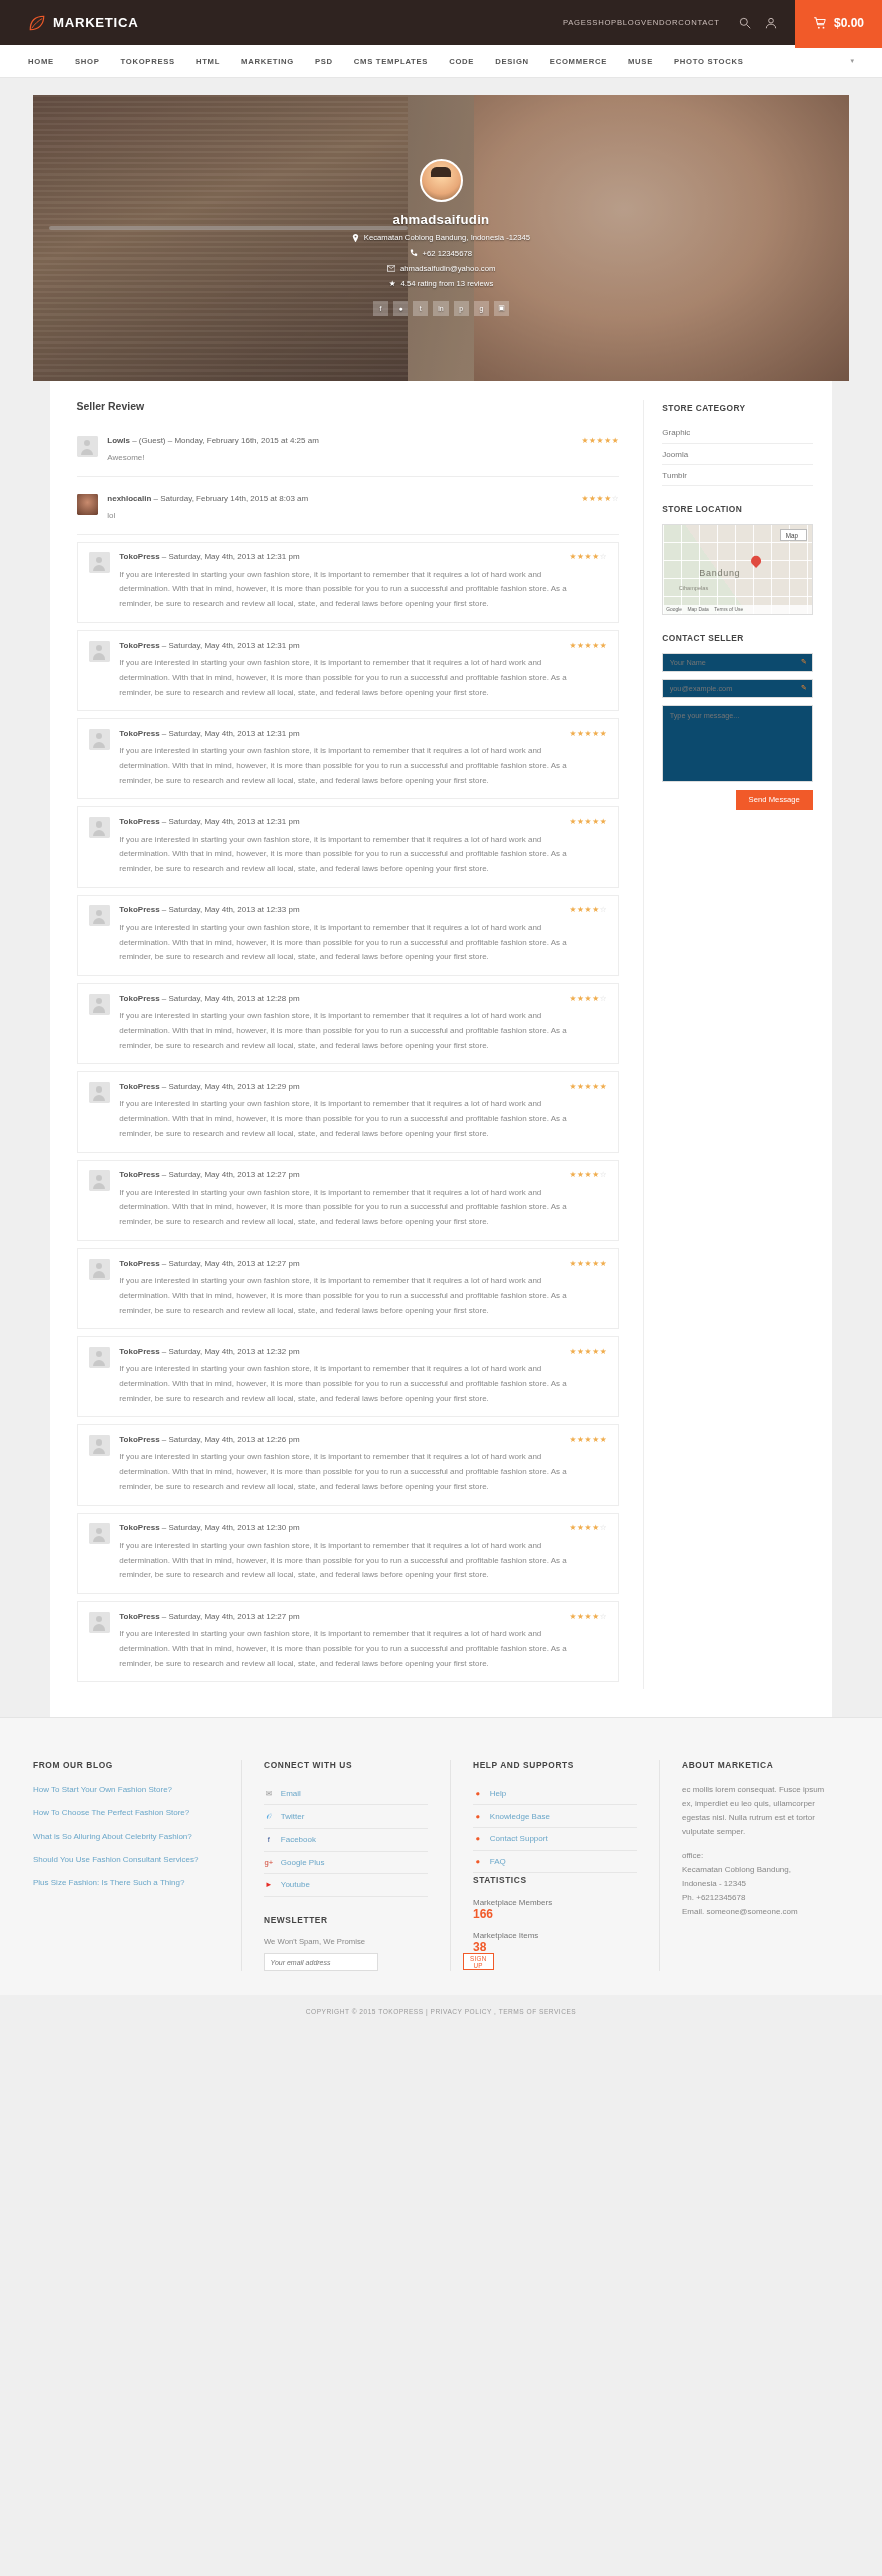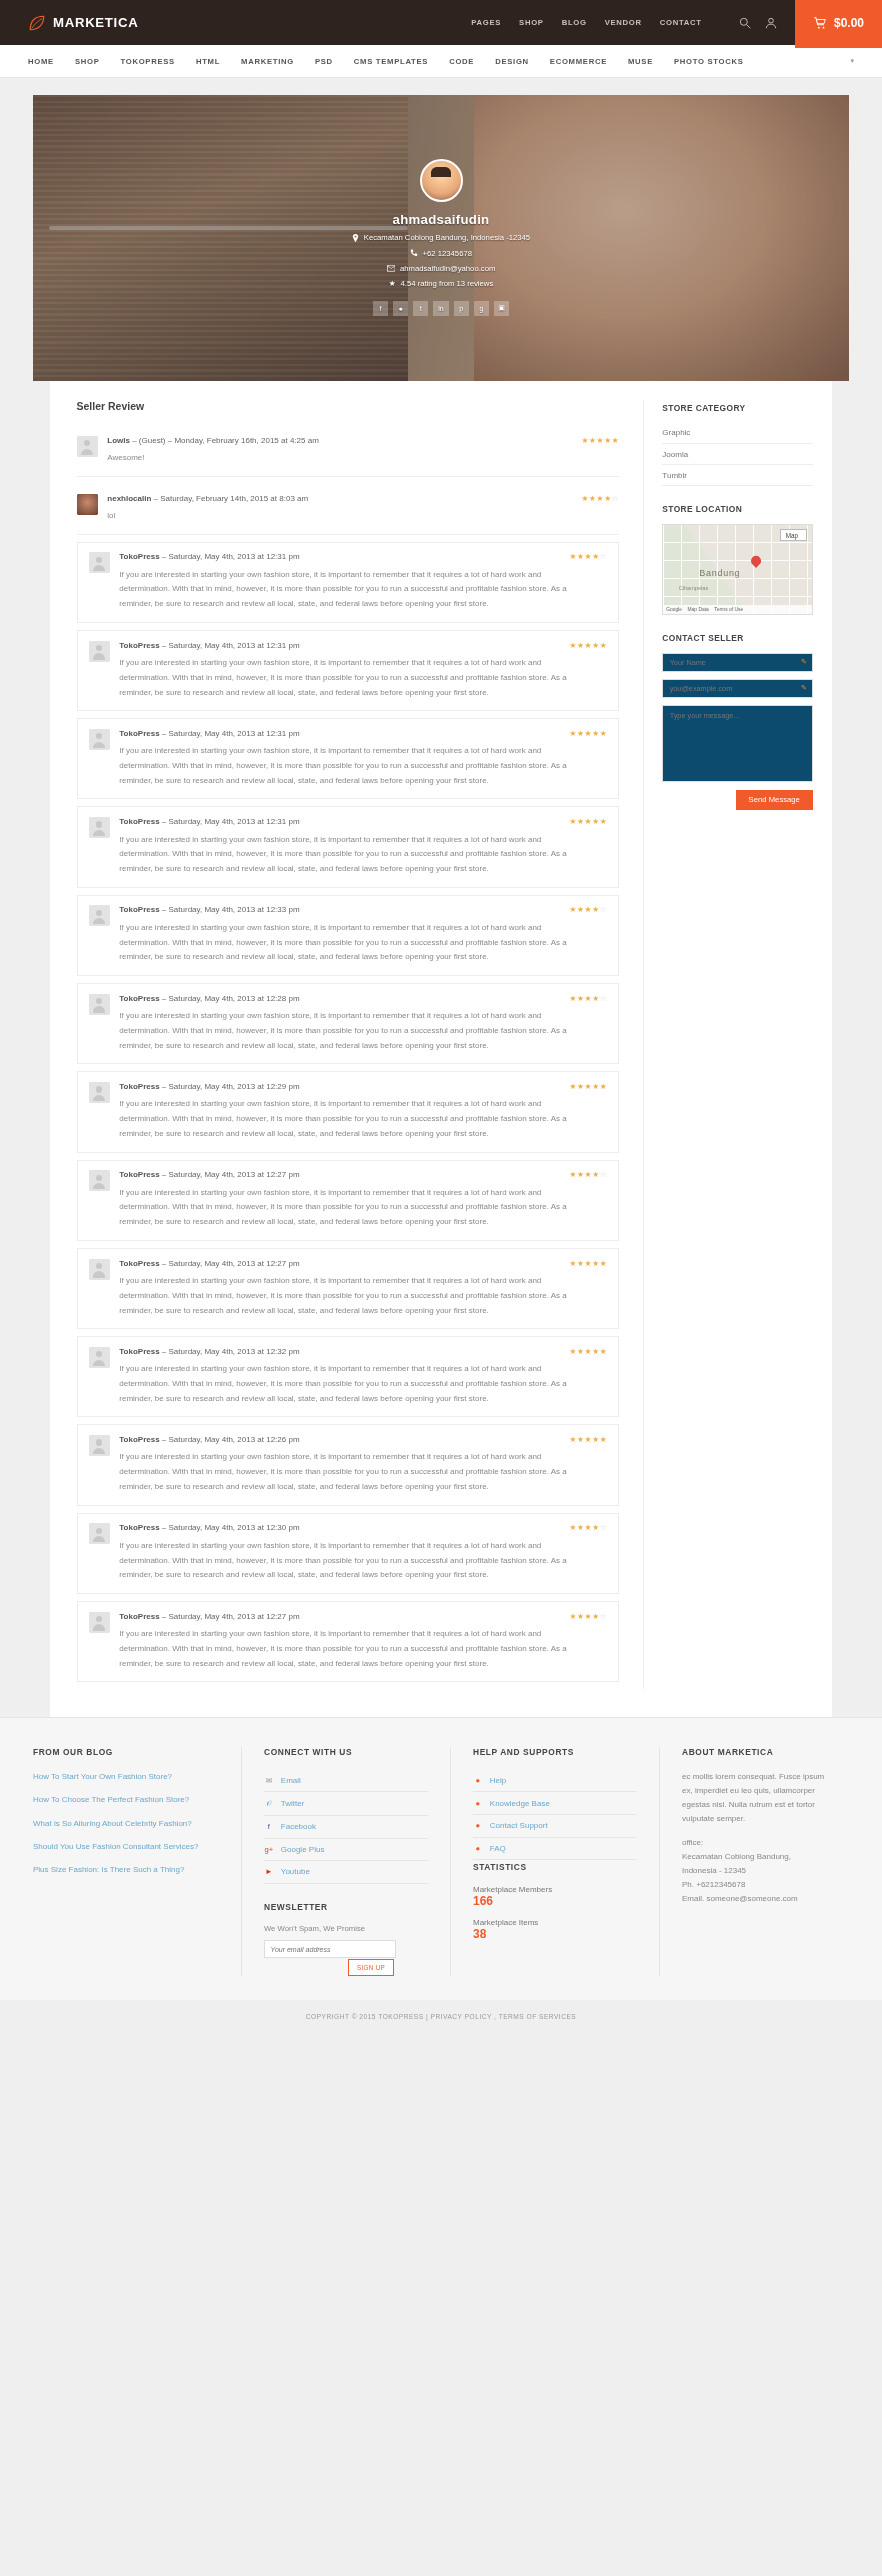--- a/index.html
+++ b/index.html
@@ -11,21 +11,21 @@
     color:#555;
     font-size:9px;
   }
   .page { width:882px; margin:0 auto; background:#efefef; }
 
   
   .topbar { background:#2f2320; height:45px; display:flex; align-items:center; padding-left:28px; }
   .brand { display:flex; align-items:center; gap:7px; }
   .brand-mark { width:18px; height:18px; }
   .brand-name { color:#fff; font-size:13.2px; letter-spacing:0.7px; font-weight:bold; }
-  .topnav { margin-left:auto; display:flex; align-items:center; gap:18px; color:#cdbfbb; font-size:7.7px; letter-spacing:0.7px;font-weight:bold; }
+  .topnav { margin-left:auto; display:flex; align-items:center; color:#cdbfbb; font-size:7.7px; letter-spacing:0.7px; }
   .topnav a { color:#cdbfbb; text-decoration:none; }
   .topbar-icons { display:flex; align-items:center; gap:12.6px; margin-left:18px; }
   .ic { width:14px; height:14px; display:inline-block; }
   .cart-btn { background:#f15a29; color:#fff; height:51px; display:flex; align-items:center; gap:7px; padding:0 18px; margin-left:16.7px; font-size:12px; font-weight:bold; }
 
   
   .mainnav { background:#fff; height:33px; display:flex; align-items:center; padding:0 28px; border-bottom:0.7px solid #e6e6e6; }
   .mainnav ul { list-style:none; display:flex; margin:0; padding:0; gap:21px; }
   .mainnav li { font-size:7.7px; letter-spacing:0.7px; color:#555; font-weight:bold; }
   .mainnav .caret { margin-left:auto; color:#999; font-size:7px; }
@@ -103,34 +103,34 @@
   .map-label2 { position:absolute; left:15.3px; top:60px; font-size:5.6px; color:#8a8a80; }
   .map-pin { position:absolute; left:88px; top:31px; width:9.8px; height:9.8px; background:#e04a3f; border-radius:50% 50% 50% 0; transform:rotate(-45deg); }
   .map-foot { position:absolute; left:0; right:0; bottom:0; height:9px; background:rgba(255,255,255,.82); font-size:4.9px; color:#666; display:flex; align-items:center; gap:5.6px; padding:0 2.8px; }
   .fld { width:100%; height:19.5px; border:0.7px solid #ddd; font-size:7.3px; color:#999; padding:0 16.7px 0 6.3px; margin-bottom:6.3px; background:#0c4a6e; position:relative; }
   .fld-wrap { position:relative; }
   .fld-pen { position:absolute; right:5.6px; top:4.9px; font-size:7px; color:#f0842a; }
   textarea.fld { height:77px; padding-top:5.6px; resize:none; font-family:"Liberation Sans", sans-serif; }
   .send-btn { background:#f15a29; color:#fff; border:none; font-size:7.7px; padding:5.6px 12.6px; float:right; cursor:pointer; }
 
   
-  .footer { background:#f6f6f6; border-top:0.7px solid #e4e4e4; padding:29px 33px 24px 33px; display:flex; gap:0; }
+  .footer { background:#f6f6f6; border-top:0.7px solid #e4e4e4; padding:42px 33px 24px 33px; display:flex; gap:0; }
   .fcol { padding-right:22px; }
   .fcol.c1 { width:209px; border-right:0.7px solid #e4e4e4; }
   .fcol.c2 { width:209px; padding-left:22px; border-right:0.7px solid #e4e4e4; }
   .fcol.c3 { width:209px; padding-left:22px; border-right:0.7px solid #e4e4e4; }
   .fcol.c4 { width:188px; padding-left:22px; }
   .ftitle { font-size:8.4px; font-weight:bold; color:#444; letter-spacing:0.6px; margin-bottom:12.6px; }
   .flink { font-size:8px; color:#6ba7c9; line-height:1.7; margin-bottom:9.8px; display:block; text-decoration:none; }
   .flist { list-style:none; margin:0; padding:0; }
   .flist li { display:flex; align-items:center; gap:7px; font-size:8px; color:#6ba7c9; padding:6.3px 0; border-bottom:0.7px solid #e6e6e6; }
   .fico { width:9.8px; text-align:center; color:#f15a29; font-size:7.7px; }
   .fico.tw { color:#4aa3df; } .fico.fb { color:#3b5998; } .fico.gp { color:#d34836; } .fico.yt { color:#e52d27; } .fico.em { color:#999; }
   .news-note { font-size:7.7px; color:#888; margin:9.8px 0 7px 0; }
-  .news-row { display:flex; flex-direction:column; gap:1px; }
+  .news-row { display:flex; flex-direction:row; gap:1px; }
   .news-input { width:132px; height:18px; border:0.7px solid #ddd; font-size:7px; color:#aaa; padding:0 15.3px 0 5.6px; font-style:italic; background:#fff; }
   .signup { width:46px; height:16.7px; border:0.7px solid #f15a29; color:#f15a29; background:#fff; font-size:6.3px; letter-spacing:0.3px; align-self:flex-start; margin-left:84px; }
   .about-text { font-size:8px; color:#888; line-height:1.75; }
   .stat-label { font-size:8px; color:#777; margin-top:9.8px; }
   .stat-value { font-size:12px; color:#f15a29; font-weight:bold; }
   .copyright { background:#efefef; text-align:center; font-size:6.6px; color:#999; letter-spacing:0.5px; padding:12.6px 0 15.3px 0; }
 </style>
 </head>
 <body>
 

